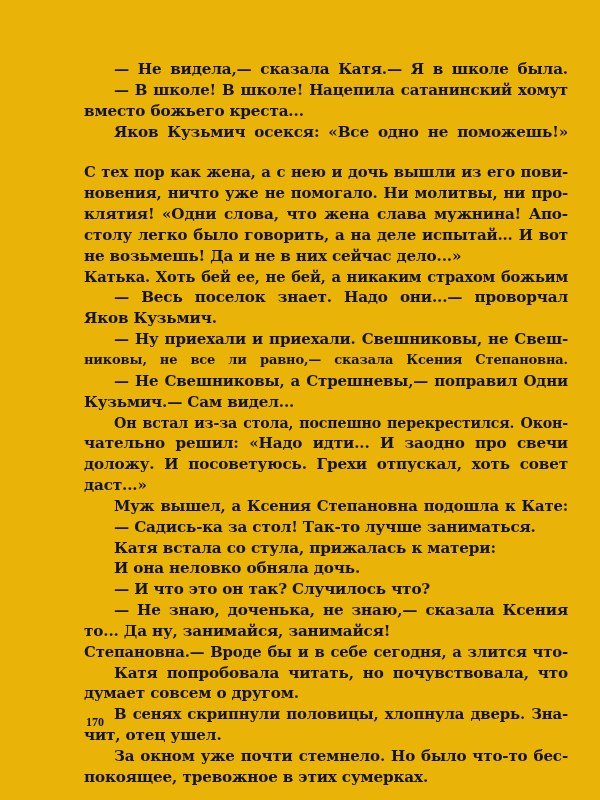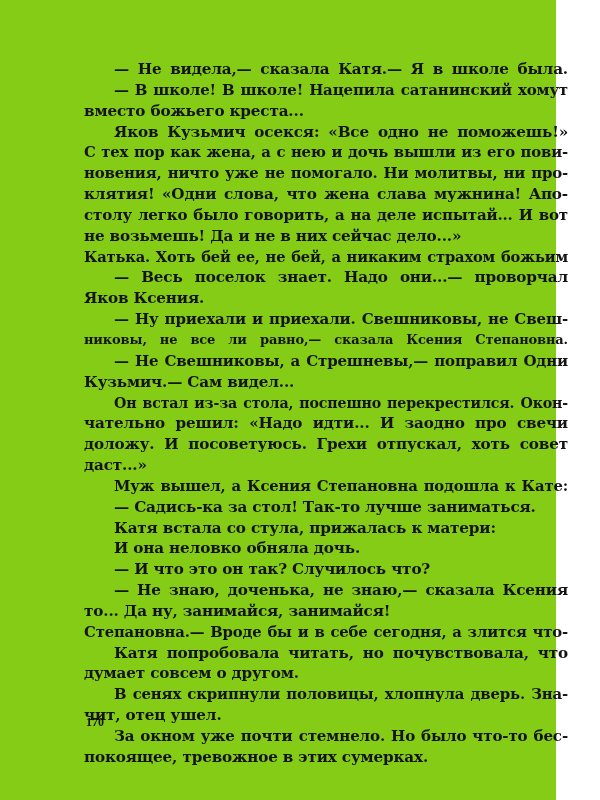--- a/index.html
+++ b/index.html
@@ -1,19 +1,19 @@
 <!DOCTYPE html>
 <html><head>
 <meta charset="utf-8">
 <style>
   html, body { margin: 0; padding: 0; background: #ffffff; }
   body { width: 600px; height: 800px; position: relative; overflow: hidden; }
   .page {
-    position: absolute; left: 0; top: 0; width: 556px; height: 800px;
-    background: #84cc16;
+    position: absolute; left: 0; top: 0; width: 600px; height: 800px;
+    background: #eab308;
   }
   .text {
     position: absolute; left: 84px; top: 59px; width: 484px;
     font-family: "DejaVu Serif", serif;
     font-weight: bold;
     font-size: 15.2px;
     line-height: 20.85px;
     color: #141414;
     letter-spacing: -0.15px;
   }
@@ -31,28 +31,28 @@
 </style>
 </head>
 <body>
 
 <div class="page">
   <div class="text" id="text-block">
       <span class="line indent">— Не видела,— сказала Катя.— Я в школе была.</span>
       <span class="line indent" style="font-size: 14.9727px;">— В школе! В школе! Нацепила сатанинский хомут</span>
       <span class="line last">вместо божьего креста...</span>
       <span class="line indent">Яков Кузьмич осекся: «Все одно не поможешь!»</span>
-      <span class="line" style="font-size: 14.8407px;">С тех пор как жена, а с нею и дочь вышли из его пови-</span>
+      <span class="line" style="font-size: 14.8407px; margin-top: 20px;">С тех пор как жена, а с нею и дочь вышли из его пови-</span>
       <span class="line" style="font-size: 14.9235px;">новения, ничто уже не помогало. Ни молитвы, ни про-</span>
       <span class="line">клятия! «Одни слова, что жена слава мужнина! Апо-</span>
       <span class="line" style="font-size: 15.0316px;">столу легко было говорить, а на деле испытай... И вот</span>
       <span class="line last">не возьмешь! Да и не в них сейчас дело...»</span>
       <span class="line" style="font-size: 14.6609px;">Катька. Хоть бей ее, не бей, а никаким страхом божьим</span>
       <span class="line indent">— Весь поселок знает. Надо они...— проворчал</span>
-      <span class="line last">Яков Ксения.</span>
+      <span class="line last">Яков Кузьмич.</span>
       <span class="line indent" style="font-size: 15.0421px;">— Ну приехали и приехали. Свешниковы, не Свеш-</span>
       <span class="line" style="font-size: 13px;">никовы, не все ли равно,— сказала Ксения Степановна.</span>
       <span class="line indent" style="font-size: 15.0191px;">— Не Свешниковы, а Стрешневы,— поправил Одни</span>
       <span class="line last">Кузьмич.— Сам видел...</span>
       <span class="line indent" style="font-size: 14.1832px;">Он встал из-за стола, поспешно перекрестился. Окон-</span>
       <span class="line">чательно решил: «Надо идти... И заодно про свечи</span>
       <span class="line">доложу. И посоветуюсь. Грехи отпускал, хоть совет</span>
       <span class="line last">даст...»</span>
       <span class="line indent" style="font-size: 14.829px;">Муж вышел, а Ксения Степановна подошла к Кате:</span>
       <span class="line indent last">— Садись-ка за стол! Так-то лучше заниматься.</span>

